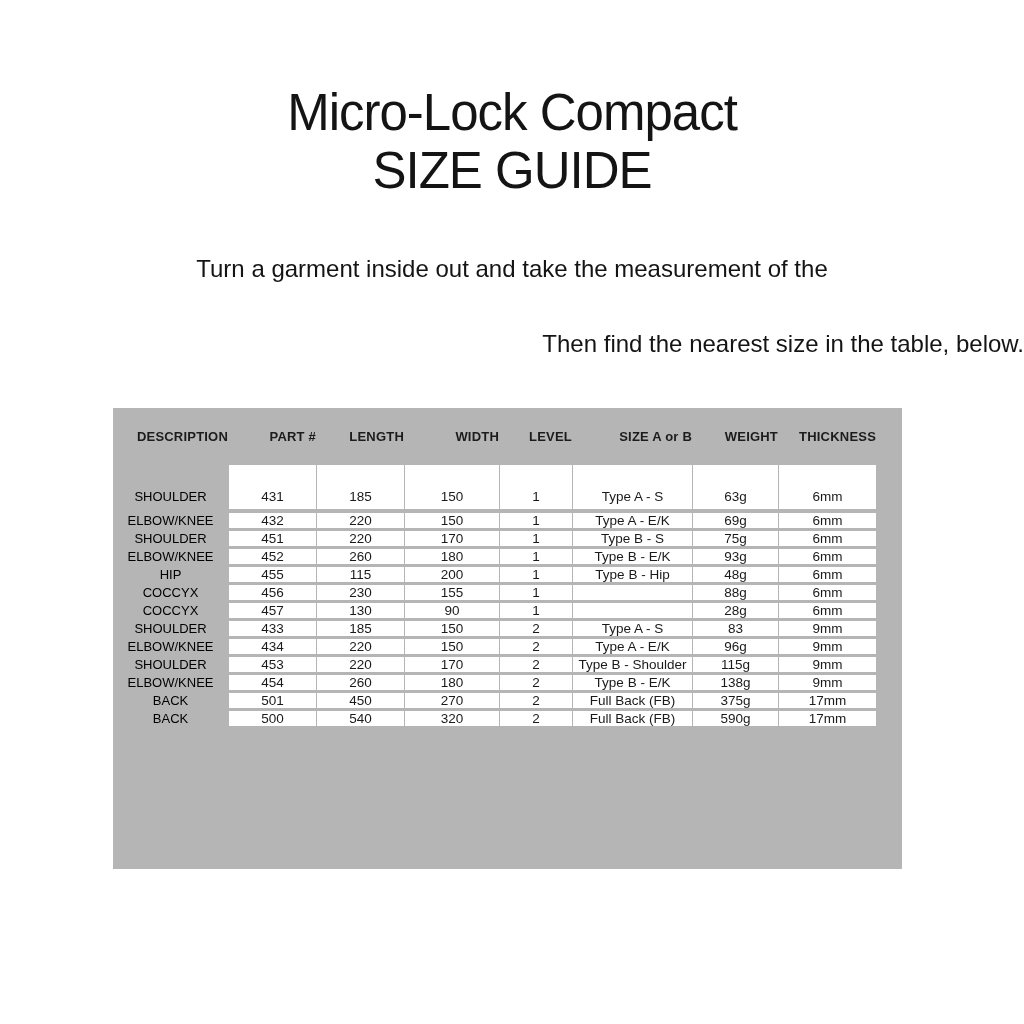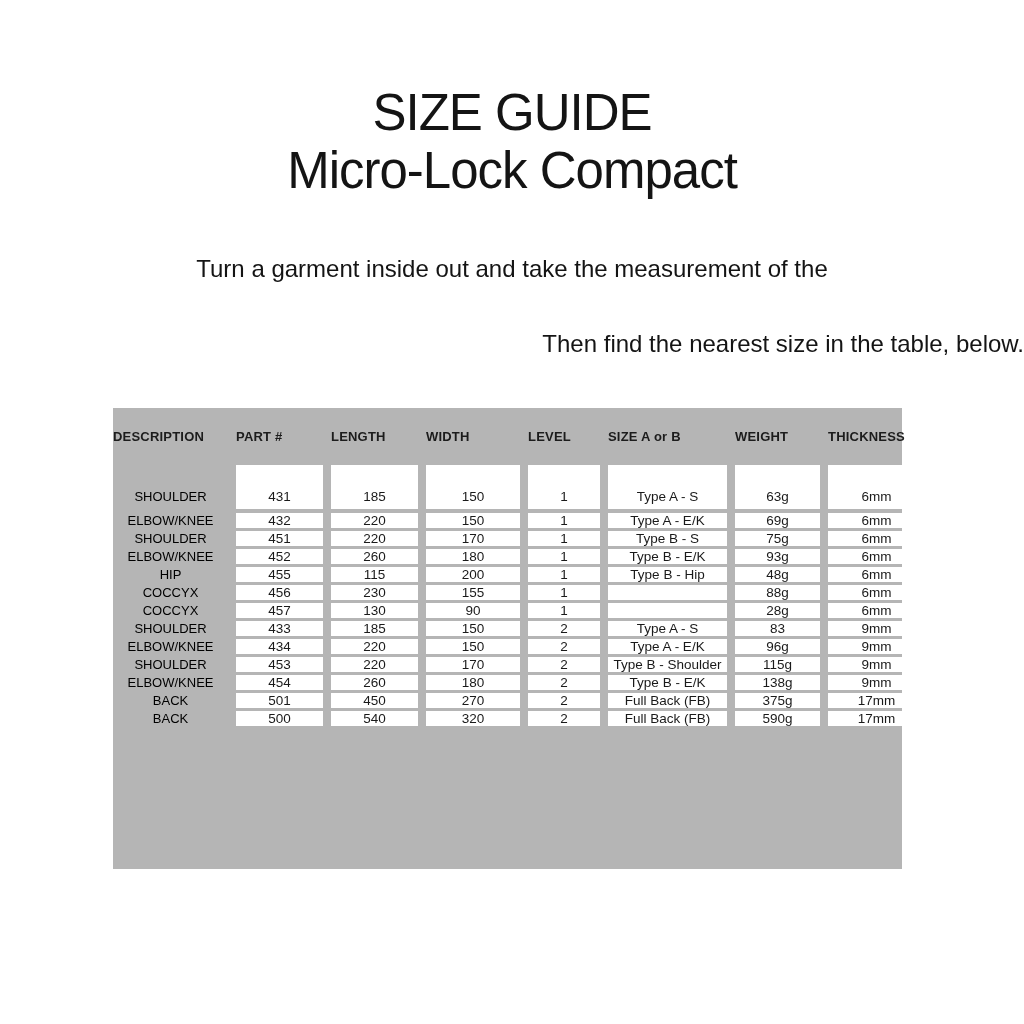--- a/index.html
+++ b/index.html
@@ -44,22 +44,22 @@
   .panel {
     margin: 43px 0 0 113px;
     width: 789px;
     height: 461px;
     background: #b5b5b5;
     padding: 0;
   }
   .thead, .trow {
     display: grid;
     grid-template-columns: 115px 87px 87px 94px 72px 119px 85px 97px;
-    column-gap: 8px;
-    text-align: left;
+    column-gap: 1px;
+    text-align: right;
   }
   .thead {
     height: 57px;
     align-items: center;
     font-size: 13px;
     font-weight: 700;
     color: #1c1c1c;
     letter-spacing: 0.2px;
   }
   .trow {
@@ -77,22 +77,22 @@
   .cell.box { background: #ffffff; }
   .cell.desc { background: transparent; font-size: 13px; color: #000000; }
   .trow.first .cell { align-items: flex-end; padding-bottom: 5px; }
 </style>
 </head>
 <body>
 
 <div class="page">
 
   <h1 class="title">
+    <span>Micro-Lock Compact</span>
     <span>SIZE GUIDE</span>
-    <span>Micro-Lock Compact</span>
   </h1>
 
   <p class="intro">
     <span>Turn a garment inside out and take the measurement of the</span>
   </p>
 
   <p class="intro second">Then find the nearest size in the table, below.</p>
 
   <section class="panel">
     <div class="thead">

